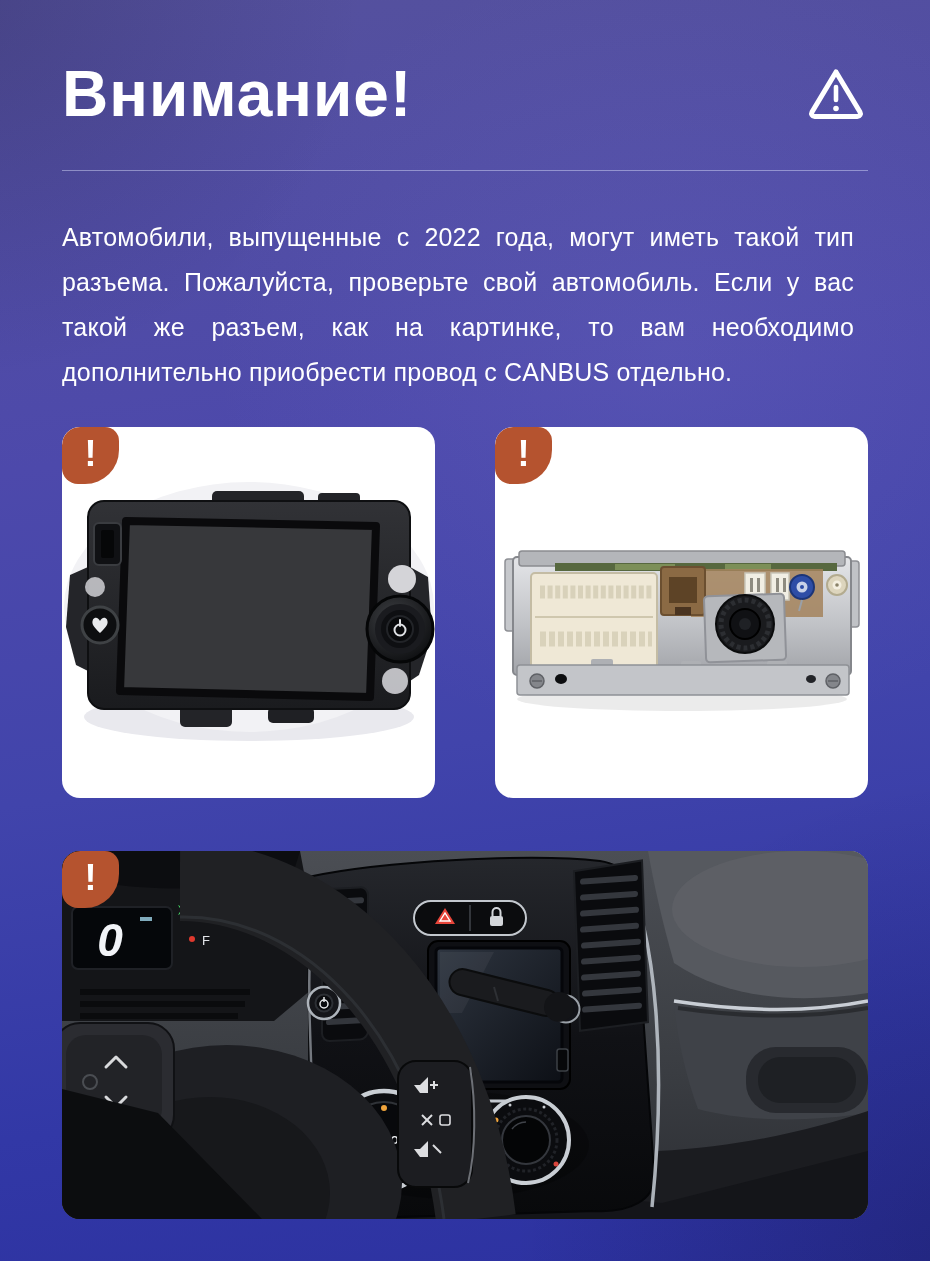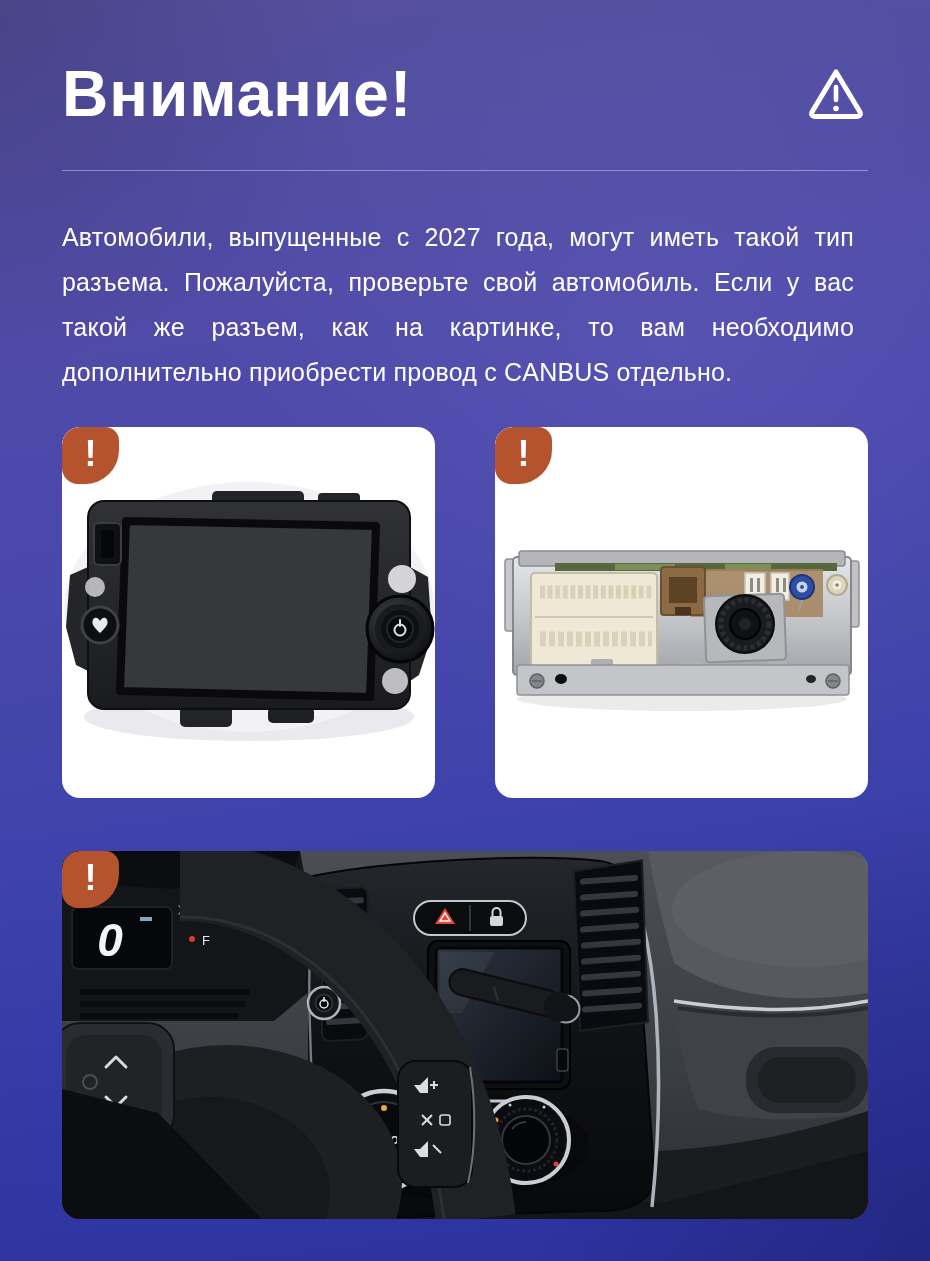--- a/index.html
+++ b/index.html
@@ -52,21 +52,21 @@
       <h1>Внимание!</h1>
       <svg class="warn-icon" viewBox="0 0 60 58">
         <path d="M30 7 L54 47 a3 3 0 0 1 -2.6 4.5 H8.6 A3 3 0 0 1 6 47 Z" fill="none" stroke="#ffffff" stroke-width="5" stroke-linejoin="round"></path>
         <line x1="30" y1="22" x2="30" y2="35" stroke="#ffffff" stroke-width="4.6" stroke-linecap="round"></line>
         <circle cx="30" cy="43.5" r="2.8" fill="#ffffff"></circle>
       </svg>
     </header>
 
     <div class="divider"></div>
 
-    <p class="lead">Автомобили, выпущенные с 2027 года, могут иметь такой тип разъема. Пожалуйста, проверьте свой автомобиль. Если у вас такой же разъем, как на картинке, то вам необходимо дополнительно приобрести провод с CANBUS отдельно.</p>
+    <p class="lead">Автомобили, выпущенные с 2022 года, могут иметь такой тип разъема. Пожалуйста, проверьте свой автомобиль. Если у вас такой же разъем, как на картинке, то вам необходимо дополнительно приобрести провод с CANBUS отдельно.</p>
 
     <div class="cards">
 
       <figure class="card">
         <span class="badge">
             <span>!</span>
           </span>
         <svg class="photo" viewBox="0 0 373 371">
           <defs>
             <linearGradient id="bezG" x1="0" y1="0" x2="0" y2="1">

